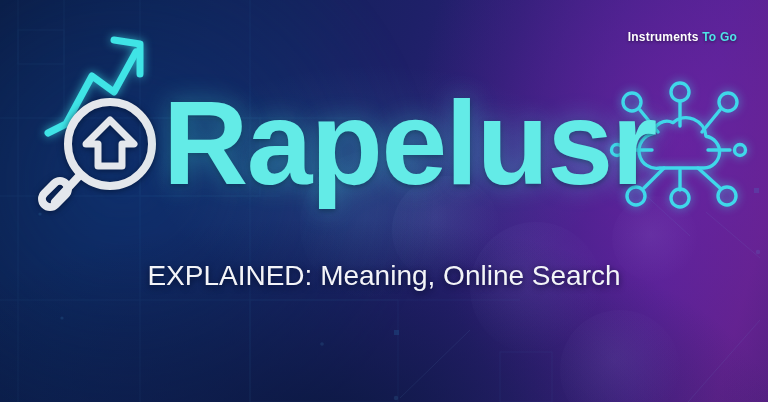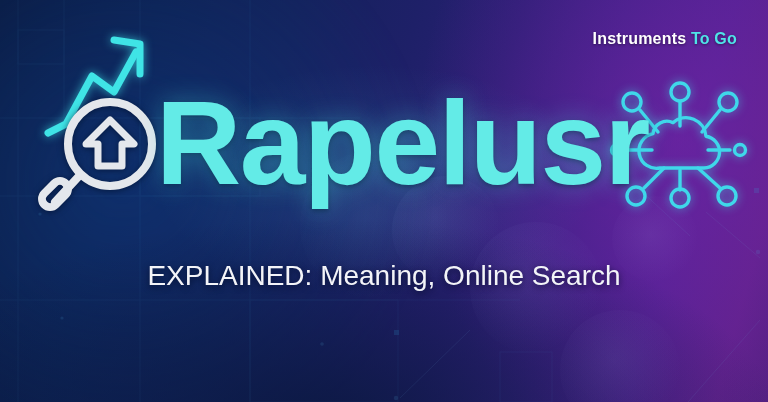--- a/index.html
+++ b/index.html
@@ -69,33 +69,33 @@
   .bk1{left:392px;top:176px;width:108px;height:108px;background:radial-gradient(circle at 40% 38%, rgba(150,170,235,.12), rgba(150,170,235,0) 70%);}
   .bk2{left:470px;top:222px;width:132px;height:132px;background:radial-gradient(circle at 42% 40%, rgba(150,165,230,.10), rgba(150,165,230,0) 72%);}
   .bk3{left:560px;top:310px;width:120px;height:120px;background:radial-gradient(circle at 45% 42%, rgba(160,160,230,.10), rgba(160,160,230,0) 72%);}
   .bk4{left:300px;top:150px;width:150px;height:150px;background:radial-gradient(circle at 45% 45%, rgba(110,190,230,.09), rgba(110,190,230,0) 70%);}
   .bk5{left:612px;top:196px;width:86px;height:86px;background:radial-gradient(circle at 45% 45%, rgba(170,150,235,.11), rgba(170,150,235,0) 72%);}
 
   
   .tagline{
     position:absolute;
     right:31px; top:30px;
-    font-size:16px;
+    font-size:12px;
     font-weight:bold;
     letter-spacing:.2px;
     white-space:nowrap;
     text-shadow:0 1px 3px rgba(0,0,0,.45);
   }
   .tagline .w{color:#ffffff;}
   .tagline .c{color:#4fe3e8;}
 
   
   .title{
     position:absolute;
-    left:156px; top:84px;
+    left:163px; top:84px;
     font-size:118px;
     line-height:1;
     font-weight:bold;
     letter-spacing:-1.5px;
     color:#63ebe7;
     text-shadow:0 0 26px rgba(70,225,225,.40), 0 2px 5px rgba(0,20,50,.55);
     white-space:nowrap;
   }
 
   

